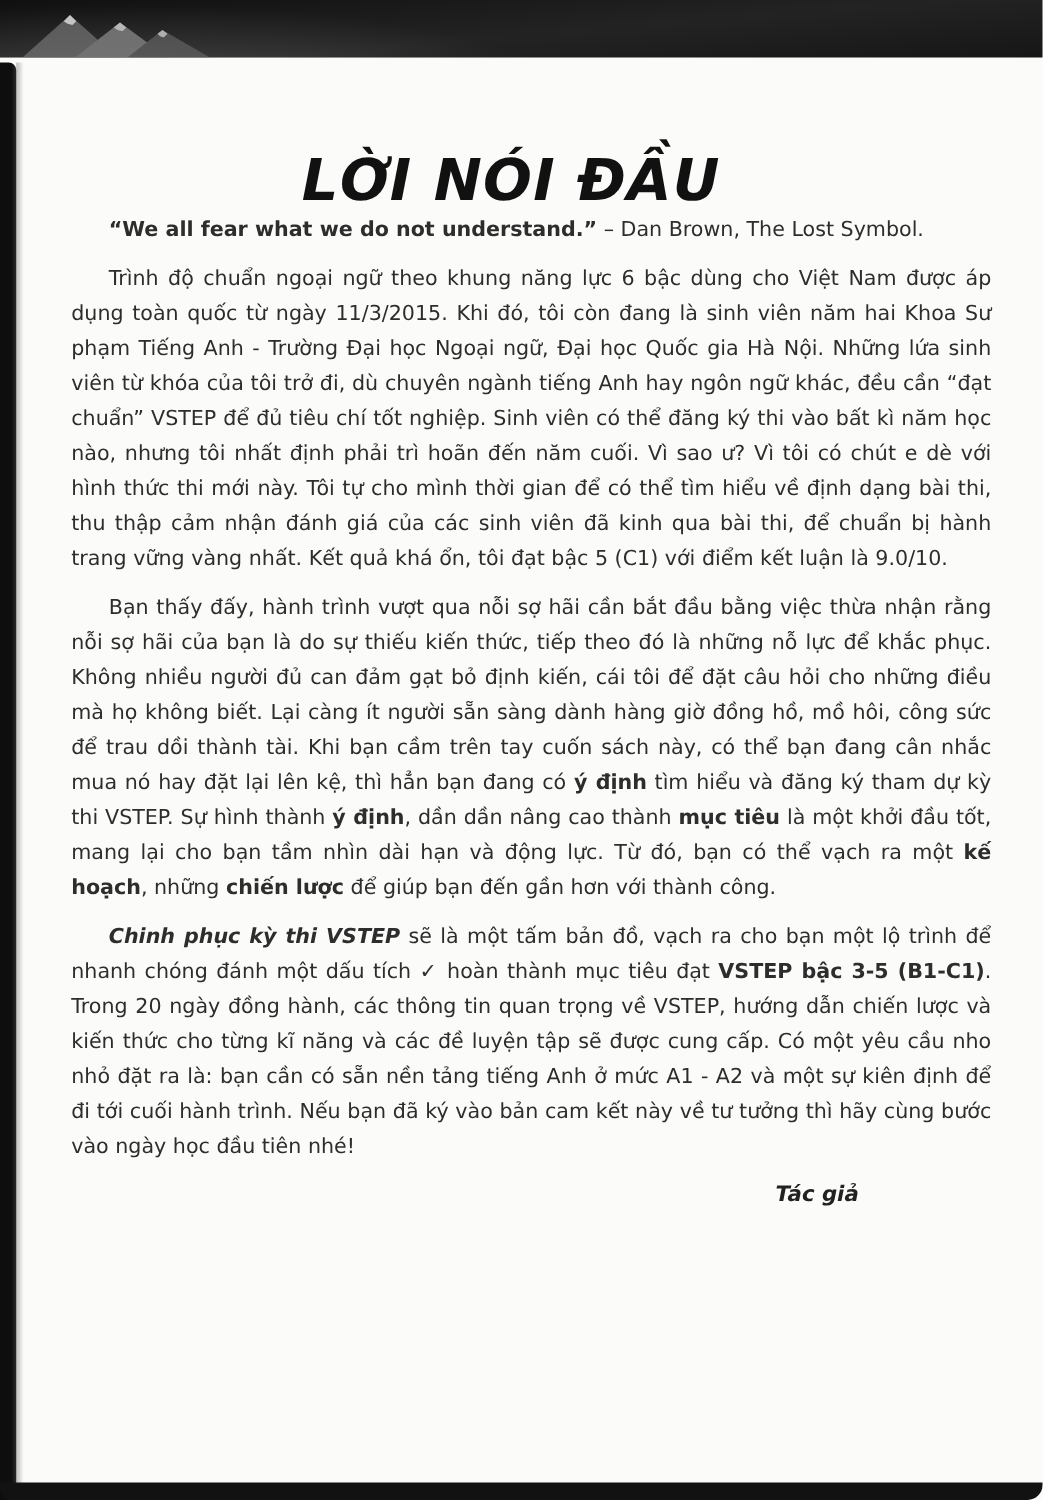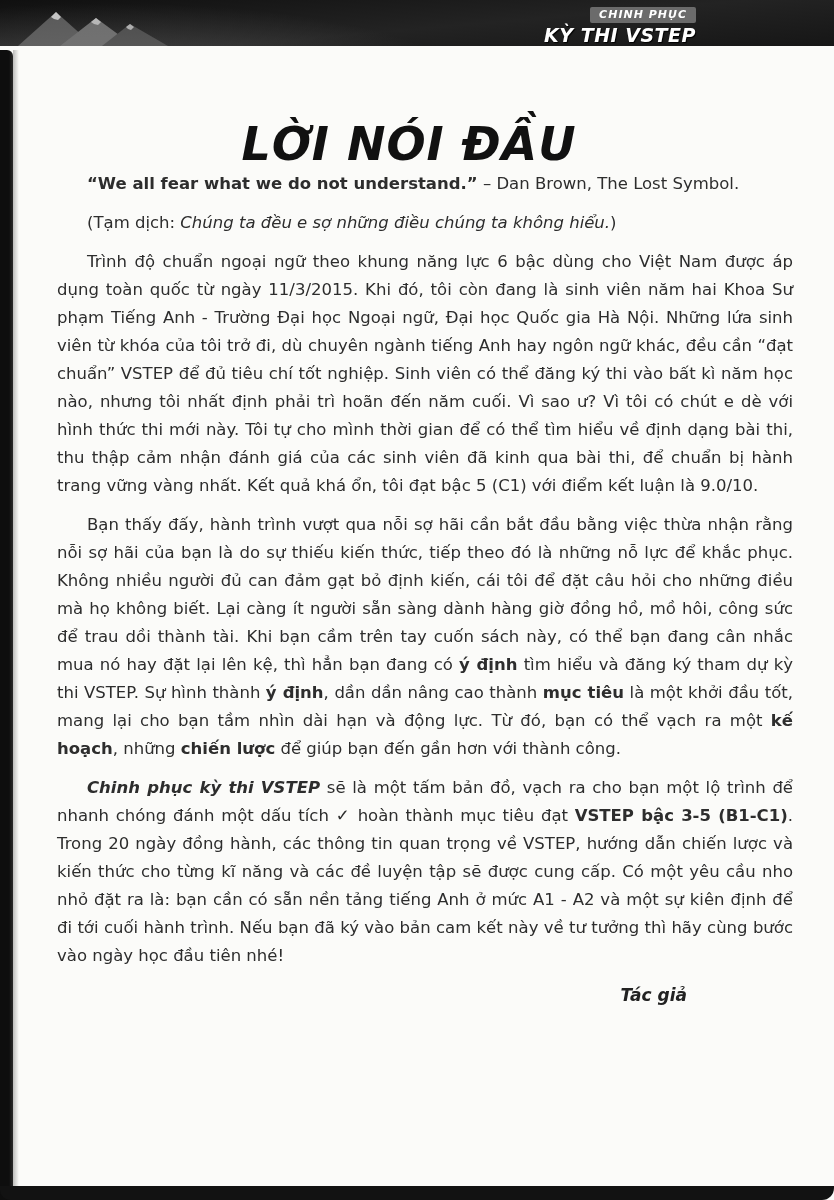--- a/index.html
+++ b/index.html
@@ -119,32 +119,27 @@
 
 <div class="banner">
   <svg class="mountains" viewBox="0 0 150 40" preserveAspectRatio="none" aria-hidden="true">
     <polygon points="0,40 38,6 76,40" fill="#585858"></polygon>
     <polygon points="33,11 38,6 43,11 40,14 36,13" fill="#c9c9c9"></polygon>
     <polygon points="42,40 78,12 116,40" fill="#6d6d6d"></polygon>
     <polygon points="73,16 78,12 83,16 80,19 76,18" fill="#bdbdbd"></polygon>
     <polygon points="84,40 112,18 150,40" fill="#494949"></polygon>
     <polygon points="108,21 112,18 116,21 113,24 110,23" fill="#b5b5b5"></polygon>
   </svg>
-  <div class="banner-text">
-    <span class="tagline-top">CHINH PHỤC</span>
-    <div class="tagline-bottom">KỲ THI VSTEP</div>
-  </div>
 </div>
 
 <div class="book-edge-left"></div>
 <div class="page-sheet-shadow"></div>
 <div class="book-edge-bottom"></div>
 
 <h1 class="page-title">LỜI NÓI ĐẦU</h1>
 
 <div class="content">
   <p><span class="b">“We all fear what we do not understand.”</span><span> – Dan Brown, The Lost Symbol.</span></p>
-  <p><span>(Tạm dịch: </span><span class="i">Chúng ta đều e sợ những điều chúng ta không hiểu.</span><span>)</span></p>
   <p><span>Trình độ chuẩn ngoại ngữ theo khung năng lực 6 bậc dùng cho Việt Nam được áp dụng toàn quốc từ ngày 11/3/2015. Khi đó, tôi còn đang là sinh viên năm hai Khoa Sư phạm Tiếng Anh - Trường Đại học Ngoại ngữ, Đại học Quốc gia Hà Nội. Những lứa sinh viên từ khóa của tôi trở đi, dù chuyên ngành tiếng Anh hay ngôn ngữ khác, đều cần “đạt chuẩn” VSTEP để đủ tiêu chí tốt nghiệp. Sinh viên có thể đăng ký thi vào bất kì năm học nào, nhưng tôi nhất định phải trì hoãn đến năm cuối. Vì sao ư? Vì tôi có chút e dè với hình thức thi mới này. Tôi tự cho mình thời gian để có thể tìm hiểu về định dạng bài thi, thu thập cảm nhận đánh giá của các sinh viên đã kinh qua bài thi, để chuẩn bị hành trang vững vàng nhất. Kết quả khá ổn, tôi đạt bậc 5 (C1) với điểm kết luận là 9.0/10.</span></p>
   <p><span>Bạn thấy đấy, hành trình vượt qua nỗi sợ hãi cần bắt đầu bằng việc thừa nhận rằng nỗi sợ hãi của bạn là do sự thiếu kiến thức, tiếp theo đó là những nỗ lực để khắc phục. Không nhiều người đủ can đảm gạt bỏ định kiến, cái tôi để đặt câu hỏi cho những điều mà họ không biết. Lại càng ít người sẵn sàng dành hàng giờ đồng hồ, mồ hôi, công sức để trau dồi thành tài. Khi bạn cầm trên tay cuốn sách này, có thể bạn đang cân nhắc mua nó hay đặt lại lên kệ, thì hẳn bạn đang có </span><span class="b">ý định</span><span> tìm hiểu và đăng ký tham dự kỳ thi VSTEP. Sự hình thành </span><span class="b">ý định</span><span>, dần dần nâng cao thành </span><span class="b">mục tiêu</span><span> là một khởi đầu tốt, mang lại cho bạn tầm nhìn dài hạn và động lực. Từ đó, bạn có thể vạch ra một </span><span class="b">kế hoạch</span><span>, những </span><span class="b">chiến lược</span><span> để giúp bạn đến gần hơn với thành công.</span></p>
   <p><span class="b i">Chinh phục kỳ thi VSTEP</span><span> sẽ là một tấm bản đồ, vạch ra cho bạn một lộ trình để nhanh chóng đánh một dấu tích </span><span class="b">✓</span><span> hoàn thành mục tiêu đạt </span><span class="b">VSTEP bậc 3-5 (B1-C1)</span><span>. Trong 20 ngày đồng hành, các thông tin quan trọng về VSTEP, hướng dẫn chiến lược và kiến thức cho từng kĩ năng và các đề luyện tập sẽ được cung cấp. Có một yêu cầu nho nhỏ đặt ra là: bạn cần có sẵn nền tảng tiếng Anh ở mức A1 - A2 và một sự kiên định để đi tới cuối hành trình. Nếu bạn đã ký vào bản cam kết này về tư tưởng thì hãy cùng bước vào ngày học đầu tiên nhé!</span></p>
   <div class="signature">Tác giả</div>
 </div>
 
 </body></html>

